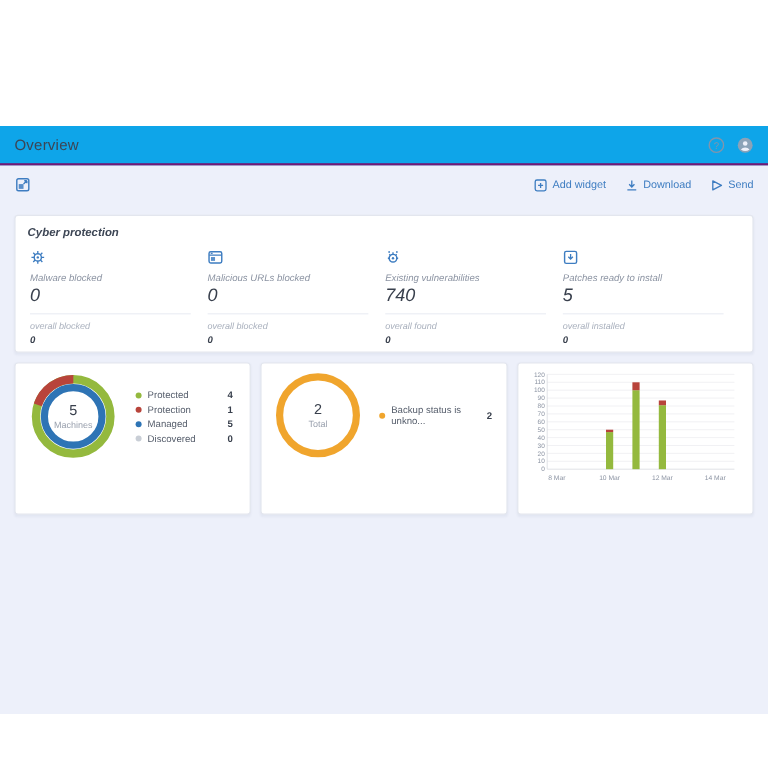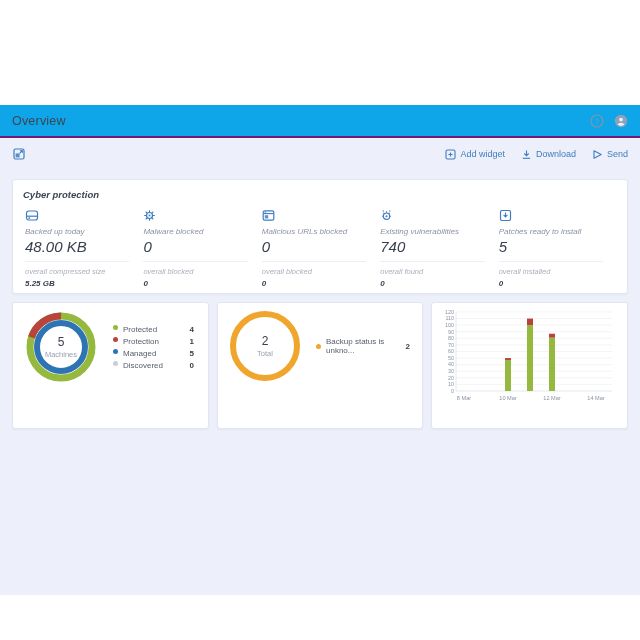--- a/index.html
+++ b/index.html
@@ -39,21 +39,21 @@
   .p-alerts { width:206px; height:127px; }
   .p-activities { flex:1; height:127px; }
 
   .donut-wrap { display:flex; align-items:center; padding:6px 10px 0 10px; }
   .donut-box { position:relative; width:76px; height:76px; }
   .donut-center { position:absolute; left:0; top:0; width:76px; height:76px; display:flex; flex-direction:column; align-items:center; justify-content:center; }
   .donut-num { font-size:12px; color:#39404d; }
   .donut-sub { font-size:7.5px; color:#9aa1ae; margin-top:1px; }
 
   .legend { margin-left:14px; flex:1; }
-  .legend-row { display:flex; align-items:flex-start; margin:3px 0; }
+  .legend-row { display:flex; align-items:center; margin:3px 0; }
   .dot { width:5px; height:5px; border-radius:50%; margin-right:5px; flex:none; }
   .legend-label { font-size:8px; color:#555d6b; }
   .legend-val { margin-left:auto; font-size:8px; font-weight:bold; color:#39404d; padding-right:4px; }
 
   .ring-wrap { display:flex; align-items:center; padding:8px 10px 0 12px; }
   .ring-box { position:relative; width:70px; height:70px; }
   .alert-ring { width:70px; height:70px; border-radius:50%; border:6px solid #f0a52d; }
   .ring-center { position:absolute; left:0; top:0; width:70px; height:70px; display:flex; flex-direction:column; align-items:center; justify-content:center; }
   .alegend { margin-left:16px; display:flex; align-items:center; flex:1; }
   .alegend .legend-val { padding-right:2px; }
@@ -115,34 +115,20 @@
             </svg>
           <span>Send</span>
         </div>
       </div>
     </div>
 
     <div class="panel cyber">
       <div class="panel-title">Cyber protection</div>
       <div class="cyber-cols">
 
-        <div class="ccol">
-          <div class="cicon">
-            <svg width="14" height="13" viewBox="0 0 14 13">
-                <rect x="1.5" y="2" width="11" height="9" rx="2.2" fill="none" stroke="#3e7dc1" stroke-width="1.2"></rect>
-                <path d="M1.8 7.2 h10.4" stroke="#3e7dc1" stroke-width="1.2"></path>
-                <circle cx="4.2" cy="9.1" r=".9" fill="#3e7dc1"></circle>
-              </svg>
-          </div>
-          <div class="clabel">Backed up today</div>
-          <div class="cvalue">48.00 KB</div>
-          <div class="cdivider"></div>
-          <div class="csub">overall compressed size</div>
-          <div class="csubv">5.25 GB</div>
-        </div>
 
         <div class="ccol">
           <div class="cicon">
             <svg width="13" height="13" viewBox="0 0 13 13">
                 <circle cx="6.5" cy="6.5" r="3" fill="none" stroke="#3e7dc1" stroke-width="1.2"></circle>
                 <circle cx="6.5" cy="6.5" r="1" fill="#3e7dc1"></circle>
                 <path d="M6.5 1.2 v2.2 M6.5 9.6 v2.2 M1.2 6.5 h2.2 M9.6 6.5 h2.2 M2.7 2.7 l1.6 1.6 M8.7 8.7 l1.6 1.6 M10.3 2.7 L8.7 4.3 M4.3 8.7 l-1.6 1.6" stroke="#3e7dc1" stroke-width="1.1"></path>
               </svg>
           </div>
           <div class="clabel">Malware blocked</div>

